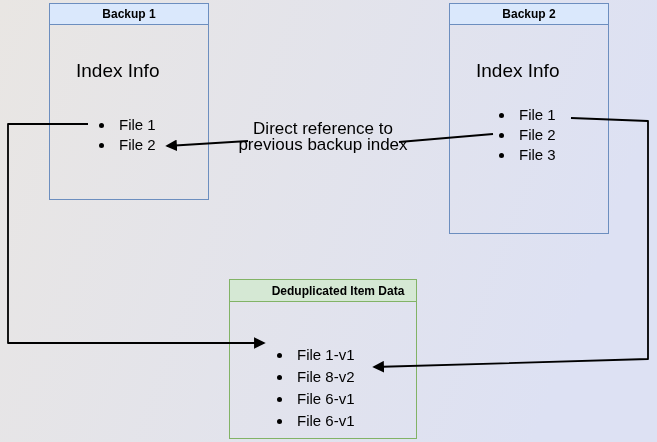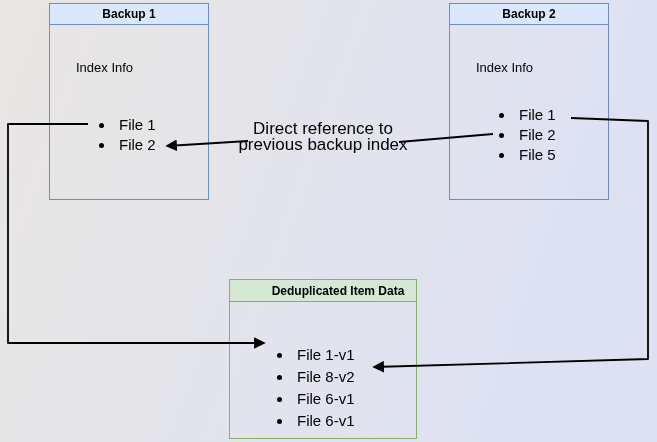--- a/index.html
+++ b/index.html
@@ -17,30 +17,30 @@
   .node{position:absolute; border:1.5px solid; background:transparent; z-index:1;}
   .node.blue{border-color:var(--blue_border);}
   .node.green{border-color:var(--green_border);}
   .node-header{
     position:absolute; left:0; top:0; right:0; height:21px;
     display:flex; align-items:center; justify-content:center;
     font-size:12px; font-weight:bold; border-bottom:1.5px solid;
   }
   .blue .node-header{background:var(--blue_header_bg); border-color:var(--blue_border);}
   .green .node-header{background:var(--green_header_bg); border-color:var(--green_border);padding-left:30px;}
-  .body-label{position:absolute; font-size:13px;}
+  .body-label{position:absolute; font-size:19px;}
   ul.file-list{
     position:absolute; list-style:disc outside; padding-left:14px;
     font-size:15px; line-height:20px;
   }
   ul.file-list li{padding-left:4px;}
   #backup1{left:49px; top:3px; width:160px; height:197px;}
   #backup1 .body-label{left:26px; top:56px;}
   #backup1 ul.file-list{left:51px; top:111px;}
-  #backup2{left:449px; top:3px; width:160px; height:197px;}
+  #backup2{left:449px; top:3px; width:160px; height:231px;}
   #backup2 .body-label{left:26px; top:56px;}
   #backup2 ul.file-list{left:51px; top:101px;}
   #dedup{left:229px; top:279px; width:188px; height:160px;}
   #dedup .node-header{height:22px;}
   #dedup ul.file-list{left:49px; top:64px; line-height:22px;}
   .edge-label{
     position:absolute; left:238px; top:121px; width:170px; z-index:3;
     text-align:center; font-size:17px; line-height:16px;
   }
   svg.edges{position:absolute; left:0; top:0; z-index:2; pointer-events:none;}
@@ -58,21 +58,21 @@
       <li>File 2</li>
     </ul>
   </div>
 
   <div class="node blue" id="backup2">
     <div class="node-header">Backup 2</div>
     <div class="body-label">Index Info</div>
     <ul class="file-list">
       <li>File 1</li>
       <li>File 2</li>
-      <li>File 5</li>
+      <li>File 3</li>
     </ul>
   </div>
 
   <div class="node green" id="dedup">
     <div class="node-header">Deduplicated Item Data</div>
     <ul class="file-list">
       <li>File 1-v1</li>
       <li>File 8-v2</li>
       <li>File 6-v1</li>
       <li>File 6-v1</li>

